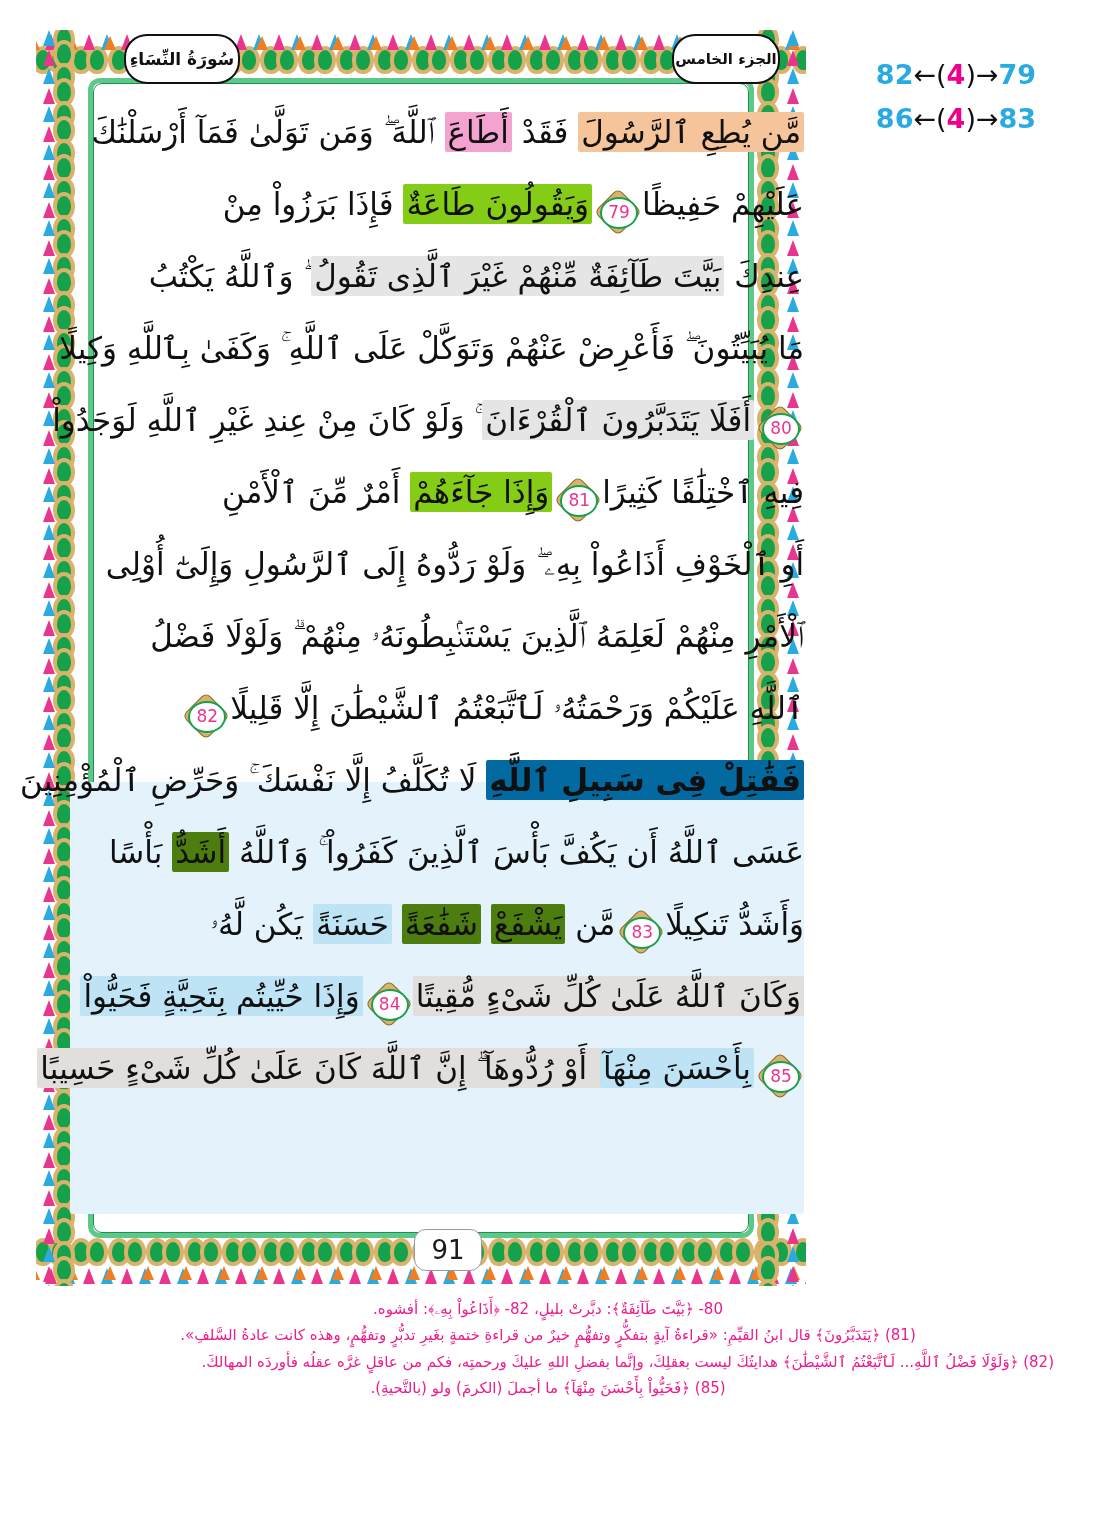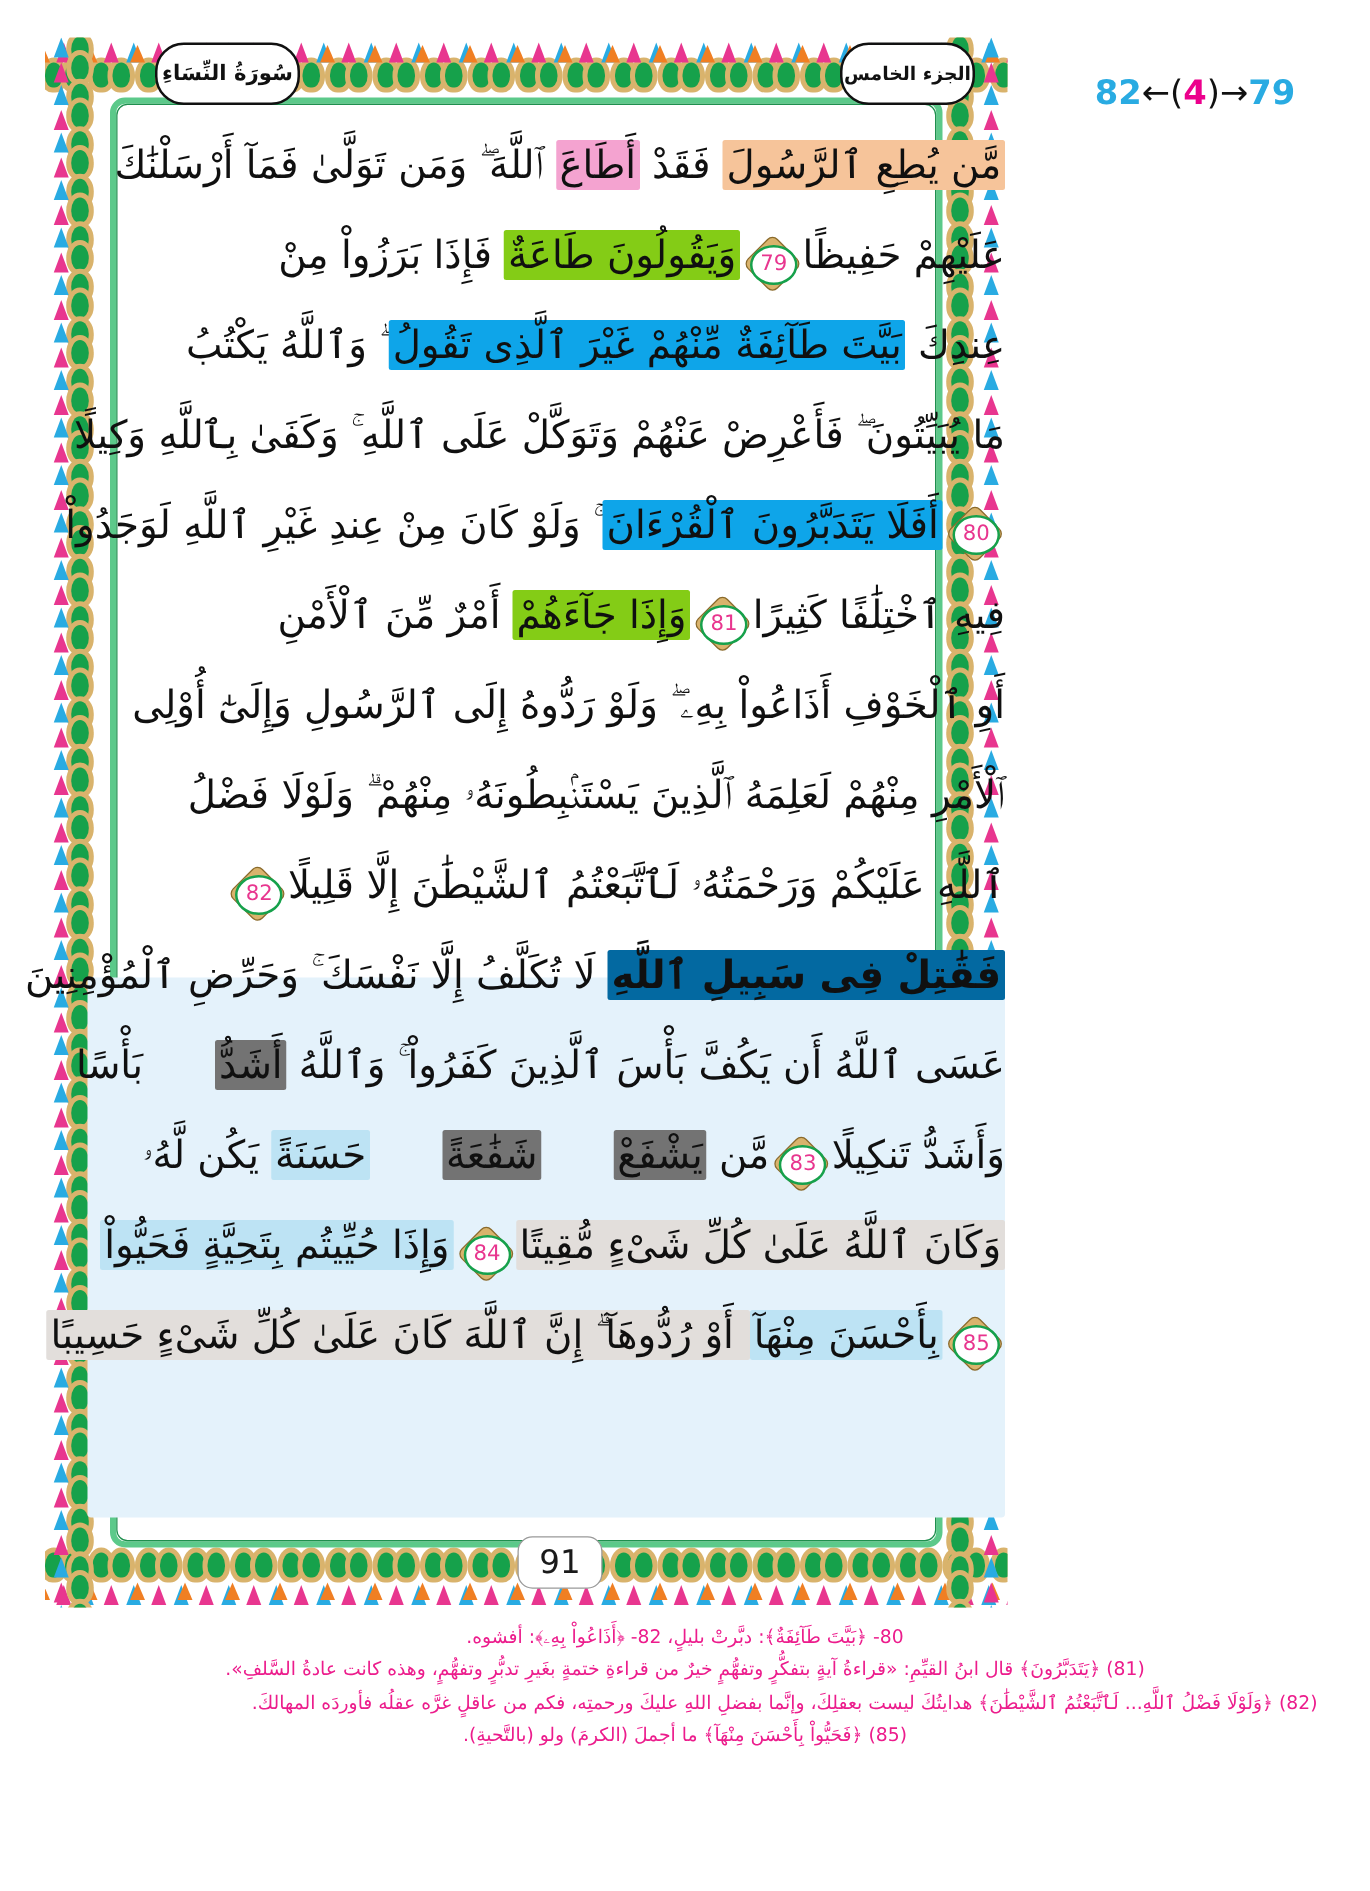--- a/index.html
+++ b/index.html
@@ -83,22 +83,22 @@
   }
   .aline .txt{
     font-family:"DejaVu Sans","Liberation Sans",sans-serif;
     font-size:31px;color:#101010;direction:rtl;unicode-bidi:isolate;
     letter-spacing:0px;
   }
   .hl{padding:2px 3px;border-radius:2px;}
   .hl-orange{background:#f6c49a;}
   .hl-pink{background:#f4a3d0;}
   .hl-pink-lt{background:#84cc16;}
-  .hl-yellow{background:#0ea5e9;}
-  .hl-yellowdeep{background:#737373;margin-left:48px;}
+  .hl-yellow{background:#e5e5e5;}
+  .hl-yellowdeep{background:#4d7c0f;}
   .hl-green{background:#0369a1;font-weight:bold;}
   .hl-cyan{background:#bde3f4;}
   .hl-gray{background:#e2dedb;}
 
   
   .blueblock{
     position:absolute;left:0;top:686px;width:734px;height:432px;
     background:#e4f2fb;border-radius:3px;z-index:0;
   }
   .mushaf .aline{position:relative;z-index:2;}
@@ -1348,20 +1348,23 @@
   </div>
 
   <div class="tafsir">
     <div>
       <div class="range-head">
         <span>82</span><span class="arrow">←(</span><span class="sura">4</span><span class="arrow">)→</span><span>79</span>
       </div>
     </div>
 
     <div class="tafsir-block2">
+      <div class="range-head">
+        <span>86</span><span class="arrow">←(</span><span class="sura">4</span><span class="arrow">)→</span><span>83</span>
+      </div>
     </div>
   </div>
 
   <div class="footnotes">
     <div class="fn fn1">80- ﴿بَيَّتَ طَآئِفَةٌ﴾: دبَّرتْ بليلٍ، 82- ﴿أَذَاعُواْ بِهِۦ﴾: أفشوه.</div>
     <div class="fn fn2">(81) ﴿يَتَدَبَّرُونَ﴾ قال ابنُ القيِّمِ: «قراءةُ آيةٍ بتفكُّرٍ وتفهُّمٍ خيرٌ من قراءةِ ختمةٍ بغَيرِ تدبُّرٍ وتفهُّمٍ، وهذه كانت عادةُ السَّلفِ».</div>
     <div class="fn fn3">(82) ﴿وَلَوْلَا فَضْلُ ٱللَّهِ... لَٱتَّبَعْتُمُ ٱلشَّيْطَٰنَ﴾ هدايتُكَ ليست بعقلِكَ، وإنَّما بفضلِ اللهِ عليكَ ورحمتِه، فكم من عاقلٍ غرَّه عقلُه فأوردَه المهالكَ.</div>
     <div class="fn fn4">(85) ﴿فَحَيُّواْ بِأَحْسَنَ مِنْهَآ﴾ ما أجملَ (الكرمَ) ولو (بالتَّحيةِ).</div>
   </div>
 

